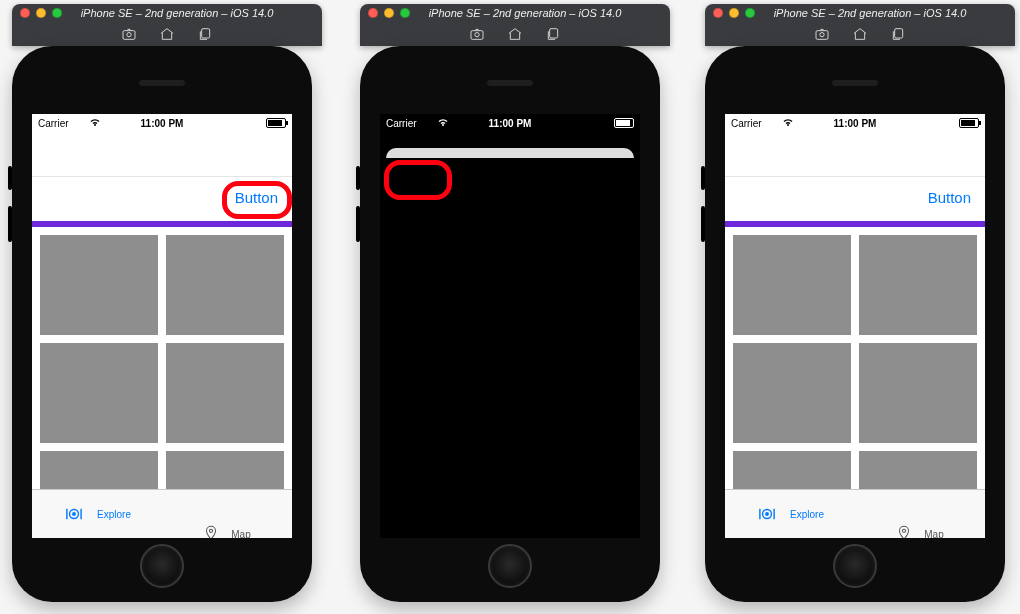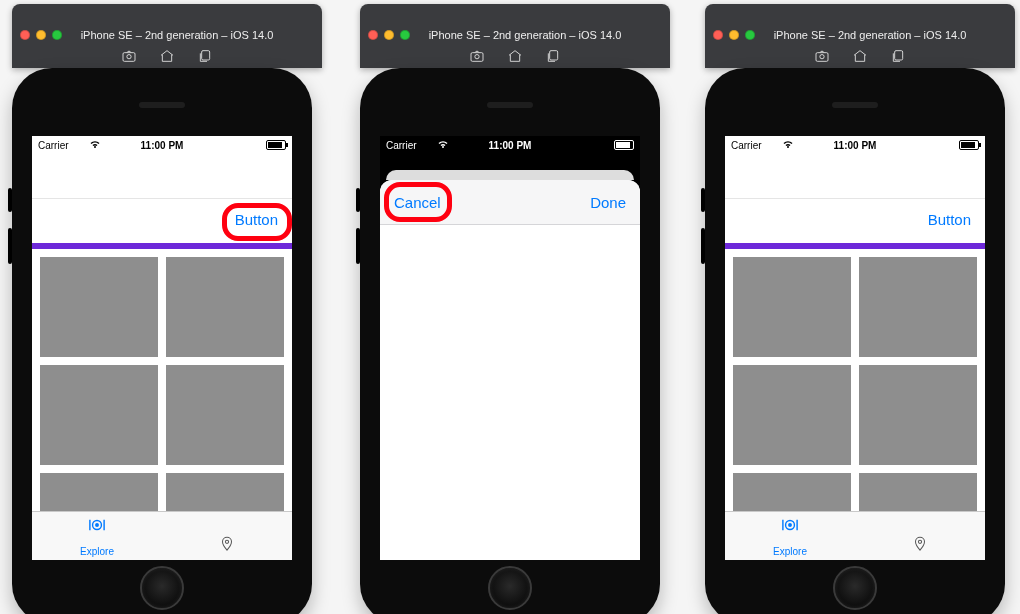--- a/index.html
+++ b/index.html
@@ -13,23 +13,24 @@
     position: relative;
   }
   .sim-window {
     position: absolute;
   }
   
   .titlebar {
     background: #3a3b3e;
     color: #fff;
     border-radius: 8px 8px 0 0;
-    padding: 22px 8px 2px 8px;
+    padding: 0 8px 2px 8px;
     box-sizing: border-box;
     box-shadow: 0 2px 6px rgba(0,0,0,0.3);
+    font-style: italic;
   }
   .titlebar .row1 {
     display: flex;
     align-items: center;
     height: 18px;
   }
   .lights {
     display: flex;
     gap: 6px;
     margin-right: 8px;
@@ -182,21 +183,21 @@
   }
   .tabbar {
     height:48px;
     border-top:1px solid #c9c9c9;
     background:#f8f8f8;
     display:flex;
   }
   .tabbar .tab {
     flex:1;
     display:flex;
-    flex-direction:column;
+    flex-direction:row;
     align-items:center;
     justify-content:center;
     font-size:10px;
     gap:12px;
     cursor:pointer;
   }
   .tab.active { color:#007aff; }
   .tab:not(.active) { color:#575757;margin-top:40px; }
   .tab .icon { height:18px; display:flex; align-items:center; justify-content:center; }
   .tab svg { stroke: currentColor; }
@@ -382,27 +383,20 @@
           </span>
         </div>
         <div class="clock">11:00 PM</div>
         <div class="battery">
           <span class="battery-icon" style="border-color:#fff;">
               <span class="fill" style="background:#fff;"></span>
             </span>
         </div>
       </div>
       <div class="sheet-back"></div>
-      <div class="sheet">
-        <div class="sheet-nav">
-          <span class="nav-left">Cancel</span>
-          <span class="nav-right">Done</span>
-        </div>
-        <div style="flex:1; background:#fff;"></div>
-      </div>
 
       <div class="red-ring" style="left:4px; top:46px; width:58px; height:30px;"></div>
     </div>
     <div class="home-btn"></div>
   </div>
 </div>
 
 <div class="sim-window" style="left:705px; top:4px; width:310px;">
   <div class="titlebar">
     <div class="row1">

